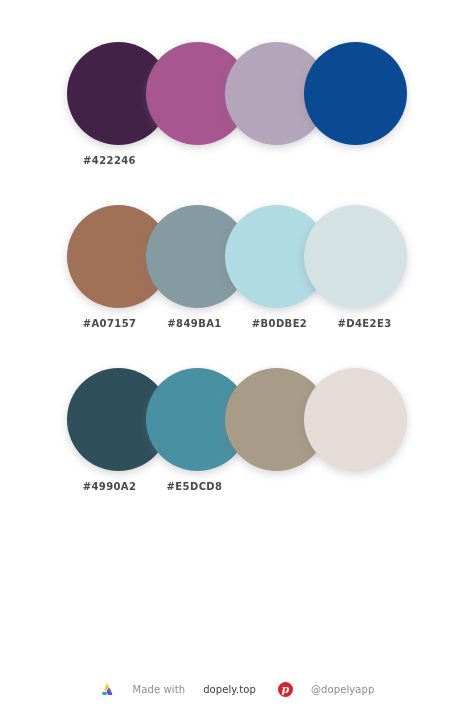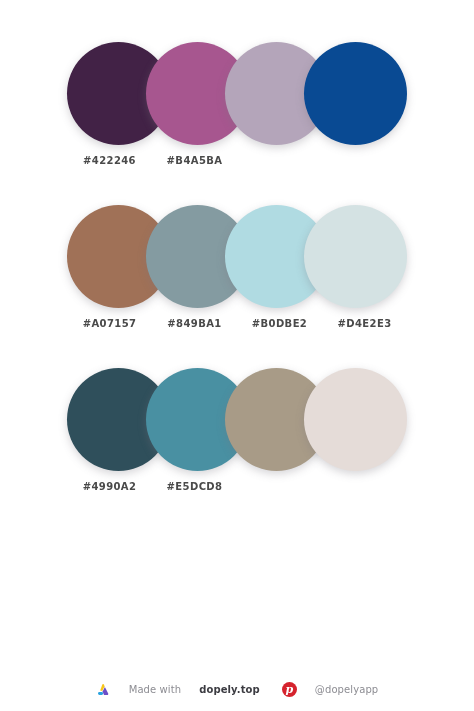--- a/index.html
+++ b/index.html
@@ -99,21 +99,21 @@
   .footer-text {
     font-family: "DejaVu Sans", sans-serif;
     font-size: 10px;
     color: #8d8d93;
     white-space: nowrap;
     letter-spacing: 0.1px;
     margin-left: 12px;
   }
 
   .footer-text.brand {
-    font-weight: bold;
+    font-weight: normal;
     color: #3c3c42;
   }
 
   .pinterest-icon {
     width: 15px;
     height: 15px;
     border-radius: 50%;
     background: #d5232d;
     color: #ffffff;
     font-family: "DejaVu Serif", serif;
@@ -132,21 +132,20 @@
 
   <div class="palette-row">
     <div class="swatch-strip">
       <div class="swatch-circle s0" style="background-color: rgb(66, 34, 70);"></div>
       <div class="swatch-circle s1" style="background-color: rgb(167, 86, 143);"></div>
       <div class="swatch-circle s2" style="background-color: rgb(180, 165, 186);"></div>
       <div class="swatch-circle s3" style="background-color: rgb(9, 74, 147);"></div>
     </div>
     <div class="label-strip">
       <div class="swatch-label" style="color: rgb(74, 74, 74);">#422246</div>
-      <div class="swatch-label" style="color: rgb(74, 74, 74);">#B4A5BA</div>
     </div>
   </div>
 
   <div class="palette-row">
     <div class="swatch-strip">
       <div class="swatch-circle s0" style="background-color: rgb(160, 113, 87);"></div>
       <div class="swatch-circle s1" style="background-color: rgb(132, 155, 161);"></div>
       <div class="swatch-circle s2" style="background-color: rgb(176, 219, 226);"></div>
       <div class="swatch-circle s3" style="background-color: rgb(212, 226, 227);"></div>
     </div>

